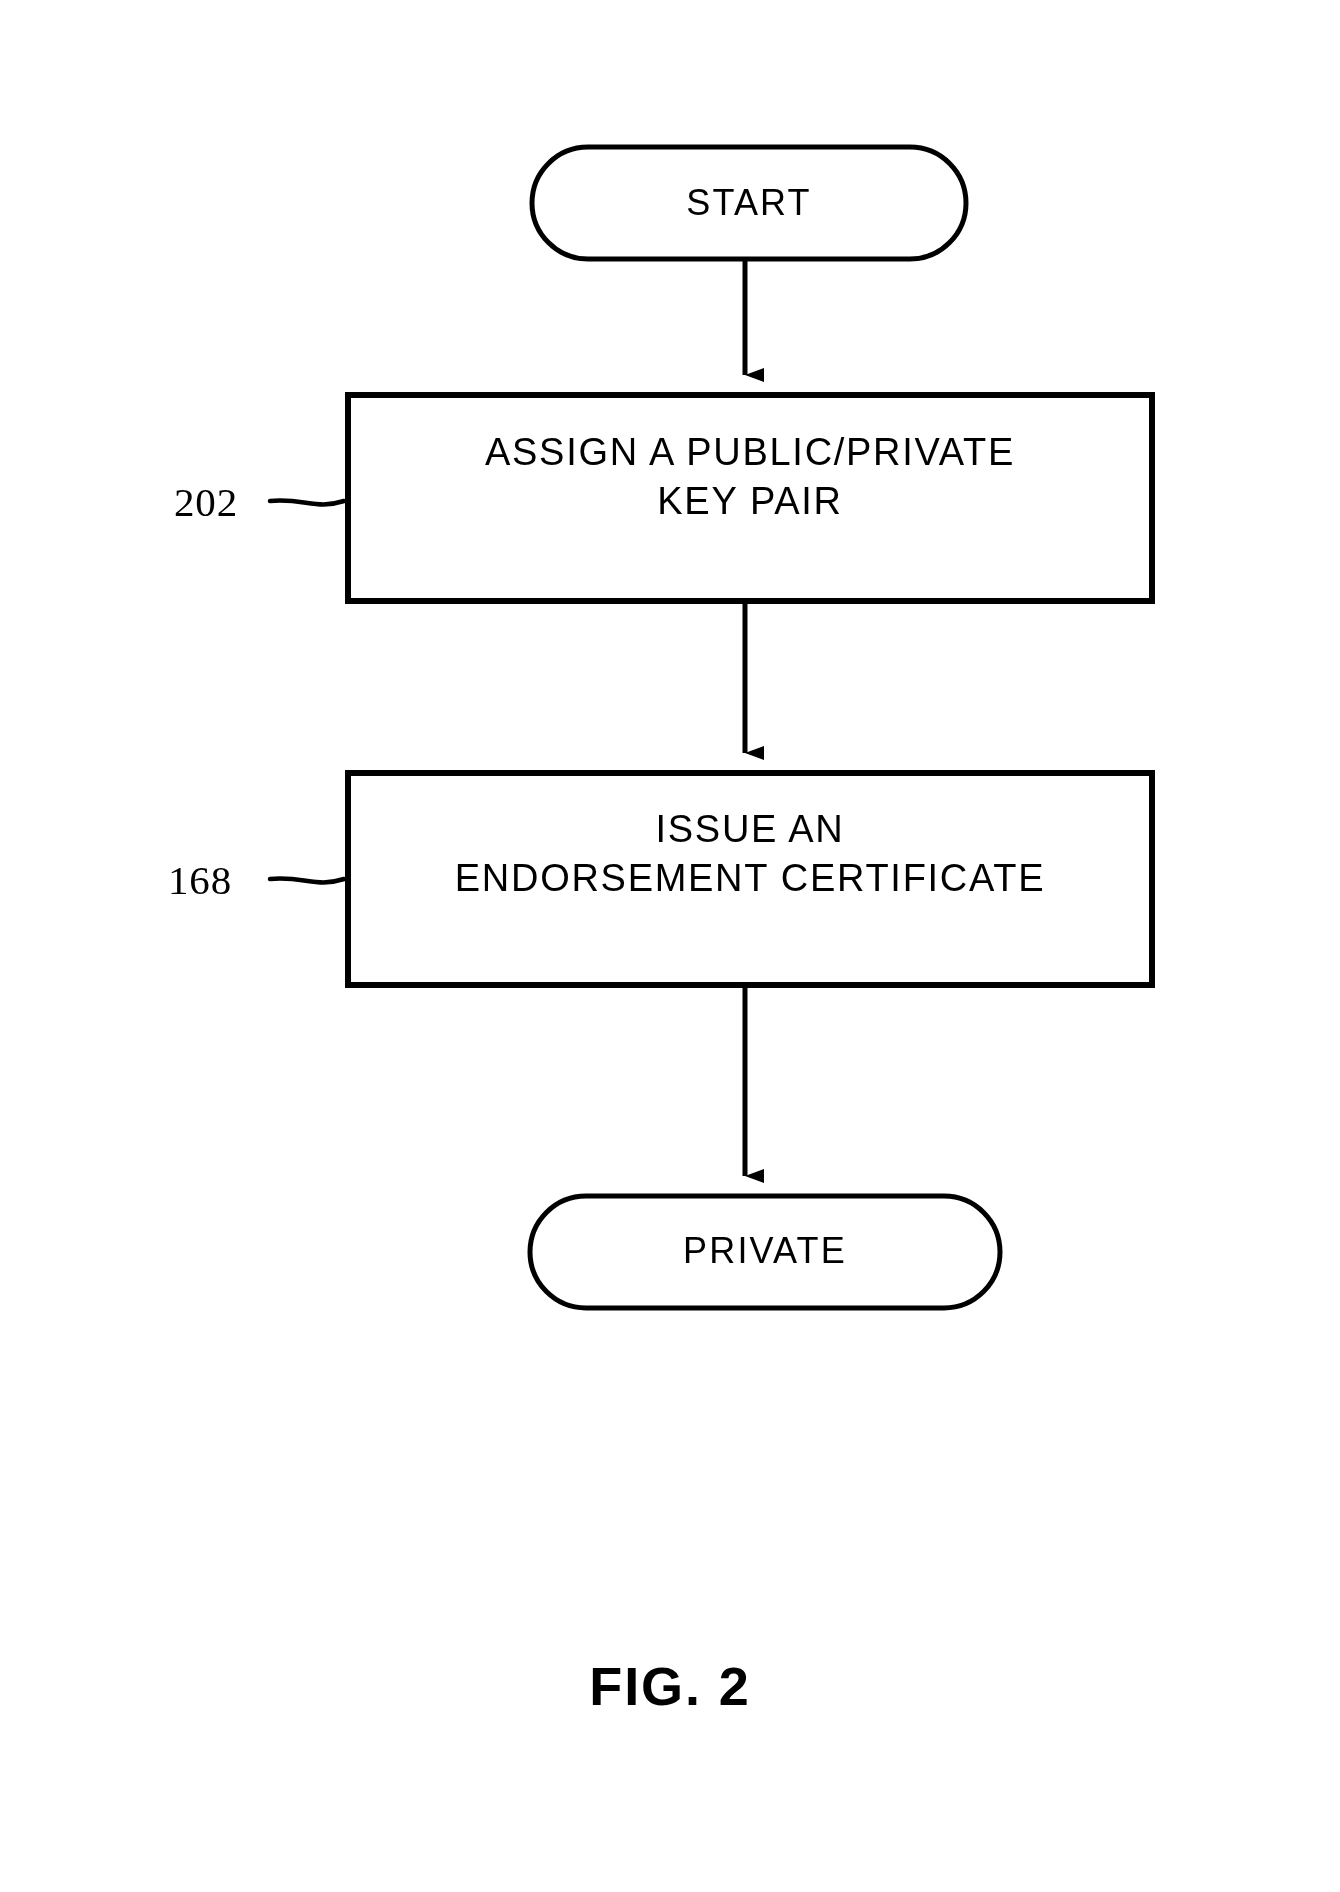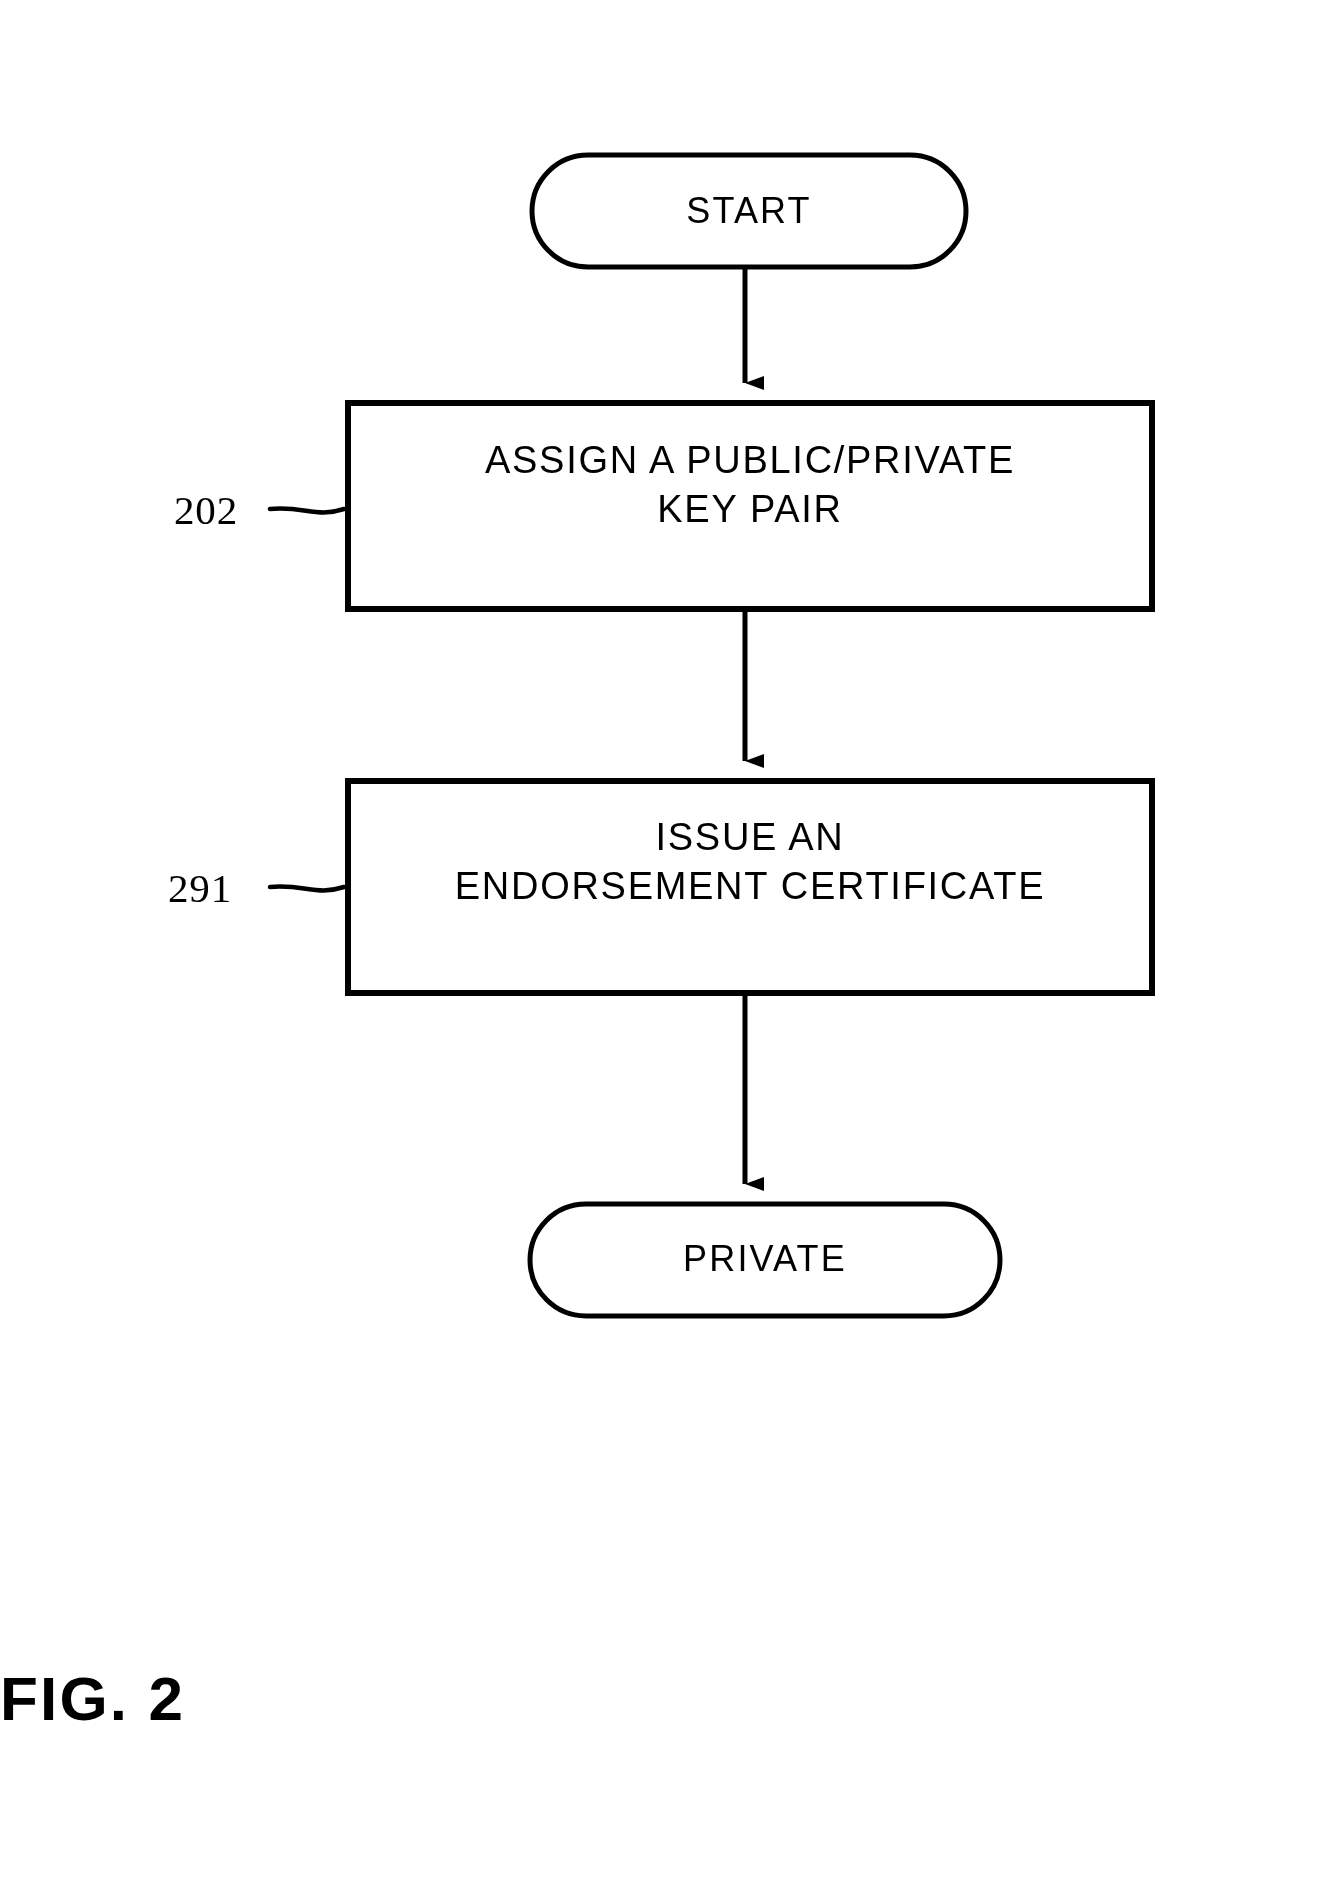--- a/index.html
+++ b/index.html
@@ -11,21 +11,21 @@
     width: 1340px;
     height: 1892px;
     position: relative;
     overflow: hidden;
     font-family: "Liberation Sans", sans-serif;
   }
 
   #figure-root {
     position: absolute;
     left: 0;
-    top: 8px;
+    top: 0;
     width: 1340px;
     height: 1696px;
   }
 
   #figure-svg {
     position: absolute;
     left: 0;
     top: 0;
     width: 1340px;
     height: 1892px;
@@ -97,25 +97,25 @@
   #ref-204 {
     left: 168px;
     top: 856px;
   }
 
   #fig-caption {
     position: absolute;
     left: 0;
     top: 1655px;
     width: 1340px;
-    text-align: left;
+    text-align: center;
     color: #000000;
     font-family: "Liberation Sans", sans-serif;
     font-weight: bold;
-    font-size: 62px;
+    font-size: 54px;
     letter-spacing: 0.035em;
     user-select: none;
   }
 </style>
 </head>
 <body>
 
 <div id="figure-root">
 
   <svg id="figure-svg" viewBox="0 0 1340 1892" xmlns="http://www.w3.org/2000/svg">
@@ -149,17 +149,17 @@
   <div class="node-text process-label" id="box-202-label">ASSIGN A PUBLIC/PRIVATE
 KEY PAIR</div>
 
   <div class="node-text process-label" id="box-204-label">ISSUE AN
 ENDORSEMENT CERTIFICATE</div>
 
   <div class="node-text terminator-label" id="continue-label">PRIVATE</div>
 
   <div class="ref-number" id="ref-202">202</div>
 
-  <div class="ref-number" id="ref-204">291</div>
+  <div class="ref-number" id="ref-204">168</div>
 
   <div id="fig-caption">FIG. 2</div>
 
 </div>
 
 </body></html>

